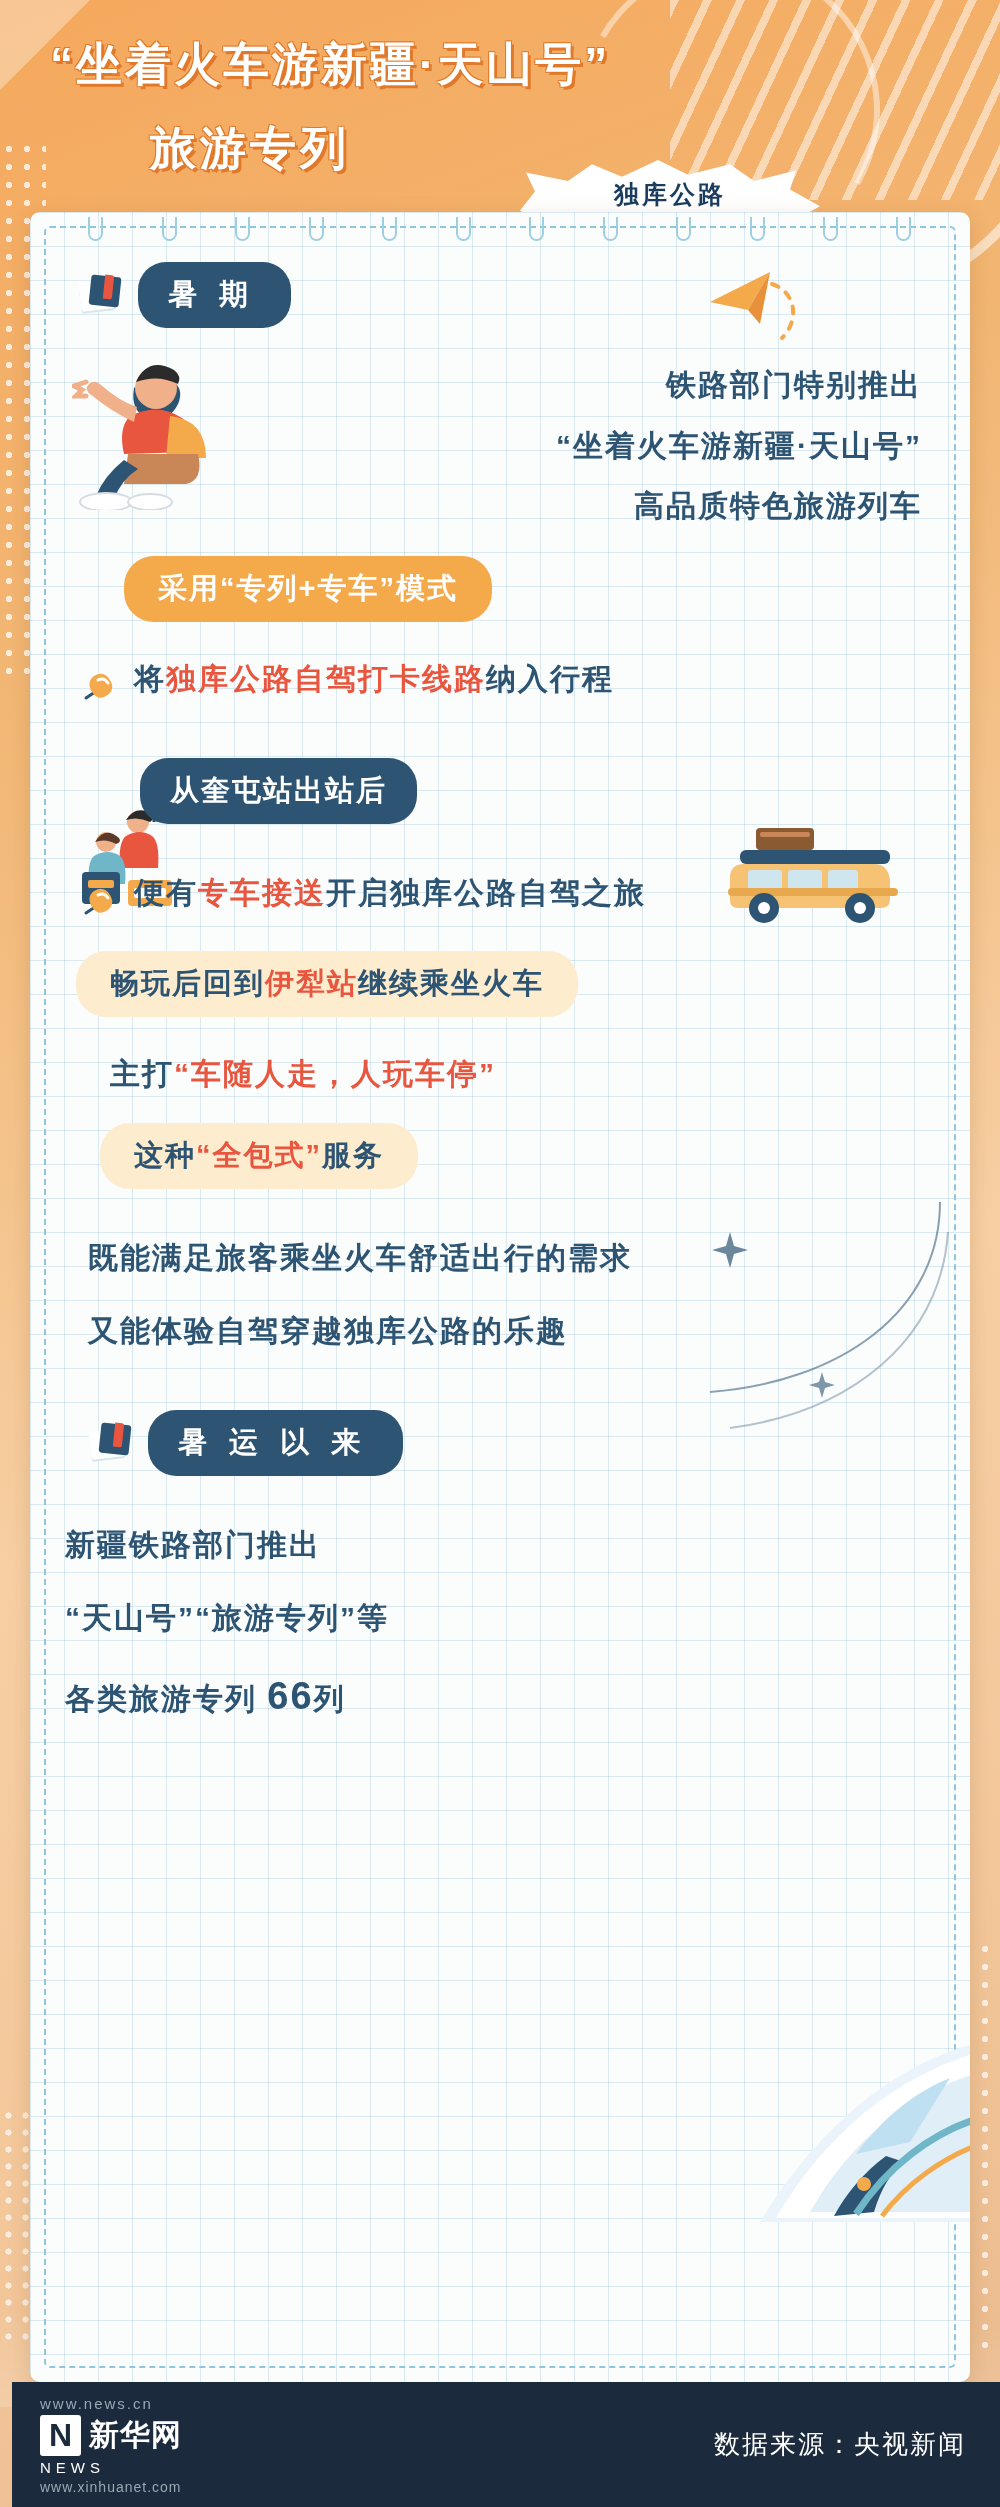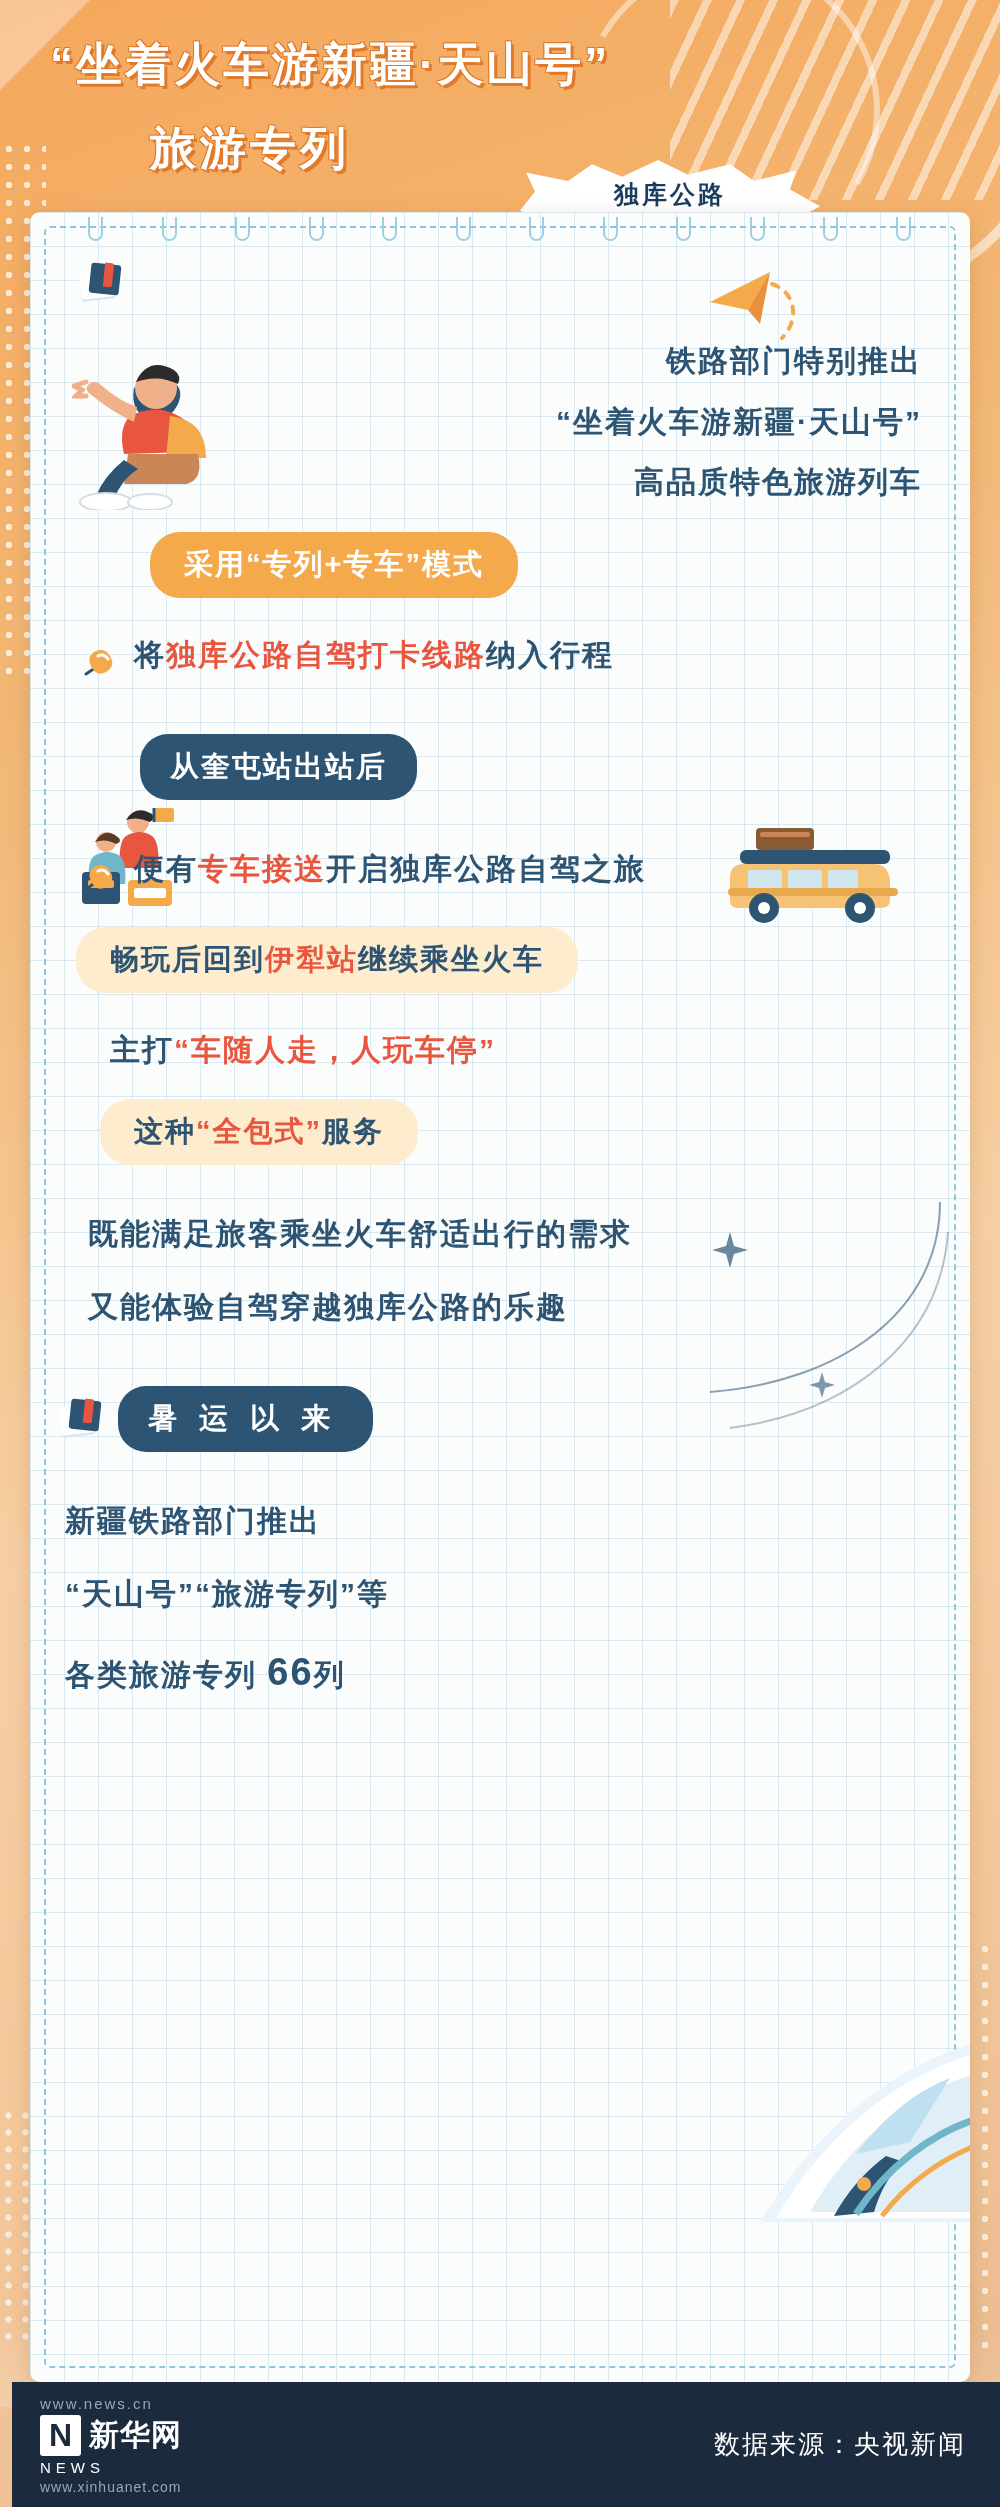--- a/index.html
+++ b/index.html
@@ -368,30 +368,31 @@
 
   <div class="content">
 
     <div class="row">
       <div class="chip-row">
         <span class="book-icon">
           <span class="b-white"></span>
             <span class="b-blue"></span>
             <span class="b-red"></span>
         </span>
+        <span class="chip">暑 期</span>
       </div>
     </div>
 
     <div class="row mt-34">
       <div class="txt right">铁路部门特别推出</div>
       <div class="txt right mt-14">“坐着火车游新疆·天山号”</div>
       <div class="txt right mt-14">高品质特色旅游列车</div>
     </div>
 
-    <div class="row mt-26" style="padding-left:120px;">
+    <div class="row mt-26" style="padding-left:94px;">
       <span class="pill">采用“专列+专车”模式</span>
     </div>
 
     <div class="row mt-34">
       <div class="pin-row">
         <svg class="pin-icon" viewBox="0 0 40 40">
           <path d="M8 30 L20 22" stroke="#2d5472" stroke-width="3" stroke-linecap="round"></path>
           <path d="M16 8 q10 -6 16 4 q6 10 -4 16 q-8 5 -14 -4 q-6 -10 2 -16z" fill="#f4a94a"></path>
           <path d="M20 12 q6 -3 10 3" stroke="#fff" stroke-width="3" fill="none" stroke-linecap="round"></path>
         </svg>
@@ -426,21 +427,21 @@
 
     <div class="row mt-26" style="padding-left:70px;">
       <span class="pill soft"><span>这种</span><span class="hl">“全包式”</span><span>服务</span></span>
     </div>
 
     <div class="row mt-46" style="padding-left:58px;">
       <div class="txt">既能满足旅客乘坐火车舒适出行的需求</div>
       <div class="txt mt-26">又能体验自驾穿越独库公路的乐趣</div>
     </div>
 
-    <div class="row mt-56" style="padding-left:28px;">
+    <div class="row mt-56" style="padding-left:58px;">
       <div class="chip-row">
         <span class="book-icon">
           <span class="b-white"></span>
             <span class="b-blue"></span>
             <span class="b-red"></span>
         </span>
         <span class="chip">暑 运 以 来</span>
       </div>
     </div>
 

